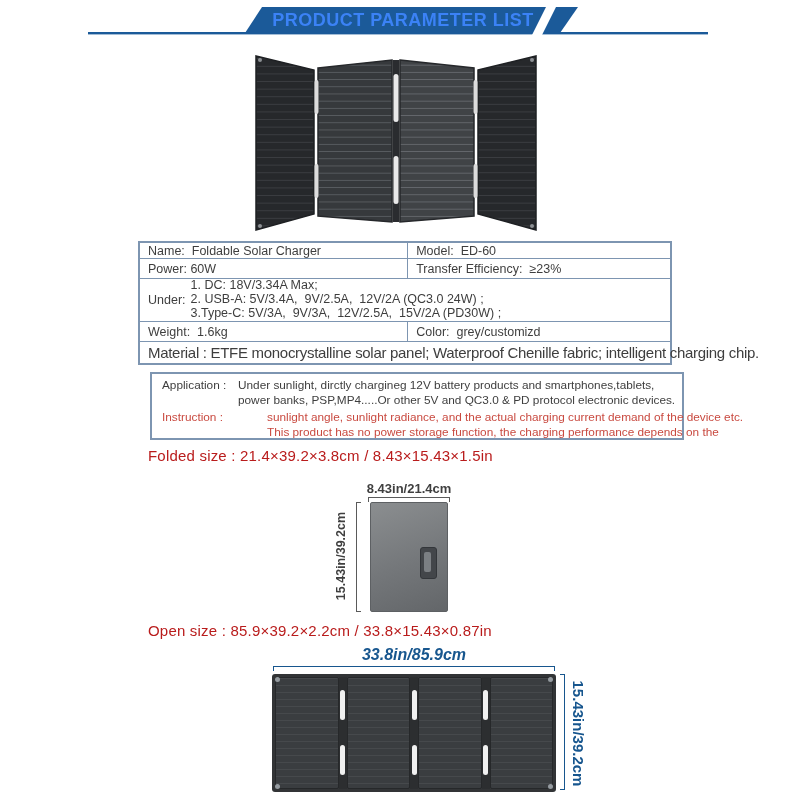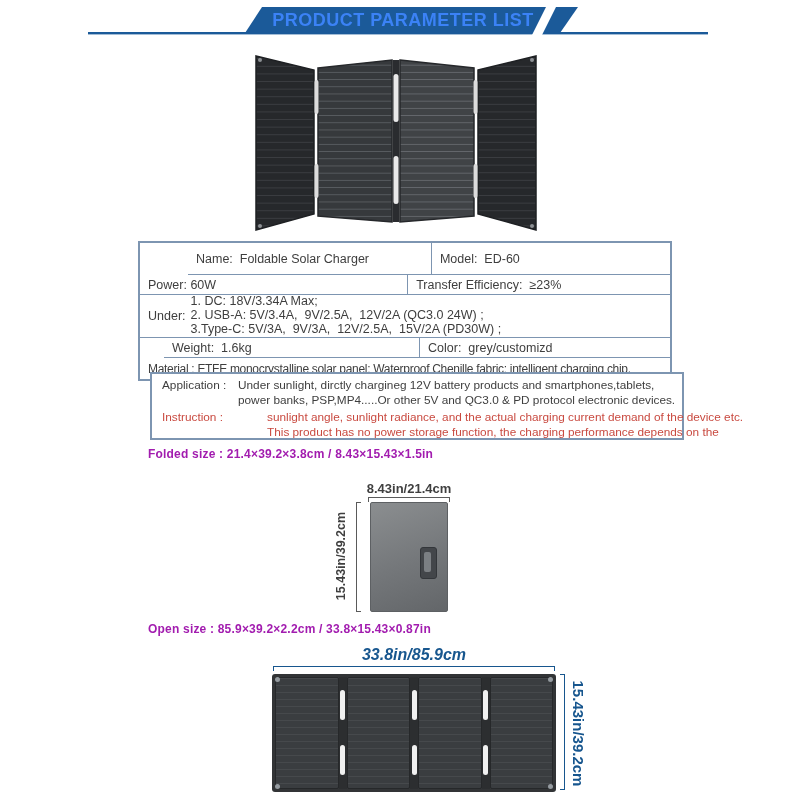--- a/index.html
+++ b/index.html
@@ -15,32 +15,32 @@
   
   .spec-table{left:138px;top:241px;width:534px;border:2px solid #7d95b1;font-size:12.5px;box-sizing:border-box;background:#fff;}
   .spec-row{display:flex;border-bottom:1.5px solid #7d95b1;box-sizing:border-box;align-items:stretch;}
   .spec-row.last{border-bottom:none;}
   .cell{display:flex;align-items:center;padding:0 8px;white-space:pre;box-sizing:border-box;}
   .cell.left{width:50.6%;border-right:1.5px solid #7d95b1;}
   .cell.right{flex:1;}
   .output-label{display:flex;align-items:center;padding:0 5px 0 8px;white-space:pre;}
   .output-lines{display:flex;flex-direction:column;justify-content:center;}
   .output-lines div{line-height:13.9px;white-space:pre;}
-  .material-cell{display:flex;align-items:center;padding:0 8px;white-space:pre;font-size:12px;letter-spacing:-.3px;}
+  .material-cell{display:flex;align-items:center;padding:0 8px;white-space:pre;font-size:15px;letter-spacing:-.3px;}
 
   
   .info-box{left:150px;top:372px;width:534px;height:68px;border:2px solid #7d95b1;box-sizing:border-box;
             font-size:11.8px;background:#fff;padding-top:4px;}
   .info-row{display:flex;padding:0 0 2px 10px;}
   .info-label{width:76px;flex:none;white-space:pre;line-height:15px;}
   .info-lines div{line-height:15px;white-space:pre;}
   .red{color:#c94a40;gap:29px;}
 
   
-  .size-line{left:148px;font-size:12px;color:#a21caf;white-space:pre;letter-spacing:.2px;font-weight:bold;}
+  .size-line{left:148px;font-size:15px;color:#b91c1c;white-space:pre;letter-spacing:.2px;}
 
   
   .h-bracket{height:5px;border-top:1.5px solid #5a5a5a;border-left:1.5px solid #5a5a5a;border-right:1.5px solid #5a5a5a;box-sizing:border-box;}
   .v-bracket{width:5px;border-left:1.5px solid #5a5a5a;border-top:1.5px solid #5a5a5a;border-bottom:1.5px solid #5a5a5a;box-sizing:border-box;}
   .h-bracket.blue{border-color:#17568e;}
   .v-bracket.blue-r{width:5px;border-right:1.5px solid #17568e;border-top:1.5px solid #17568e;border-bottom:1.5px solid #17568e;
                     border-left:none;box-sizing:border-box;}
   .dim-label{font-weight:bold;color:#3f3f3f;white-space:pre;text-align:center;}
   .dim-label.blue{color:#17568e;}
 
@@ -99,37 +99,37 @@
     <rect x="64.5" y="120" width="4" height="34" rx="2" fill="#dcdcdc"></rect>
     <rect x="223.5" y="36" width="4" height="34" rx="2" fill="#dcdcdc"></rect>
     <rect x="223.5" y="120" width="4" height="34" rx="2" fill="#dcdcdc"></rect>
     <circle cx="10" cy="16" r="2" fill="#8d9094"></circle>
     <circle cx="10" cy="182" r="2" fill="#8d9094"></circle>
     <circle cx="282" cy="16" r="2" fill="#8d9094"></circle>
     <circle cx="282" cy="182" r="2" fill="#8d9094"></circle>
   </svg>
 
   <div class="abs spec-table">
-    <div class="spec-row" style="height:32px;margin-left:48px;">
+    <div class="spec-row" style="height:16px;">
       <div class="cell left">Name:  Foldable Solar Charger</div>
       <div class="cell right">Model:  ED-60</div>
     </div>
     <div class="spec-row" style="height:20px;">
       <div class="cell left">Power: 60W</div>
       <div class="cell right">Transfer Efficiency:  ≥23%</div>
     </div>
     <div class="spec-row" style="height:43px;">
       <div class="output-label">Under:</div>
       <div class="output-lines">
         <div>1. DC: 18V/3.34A Max;</div>
         <div>2. USB-A: 5V/3.4A,  9V/2.5A,  12V/2A (QC3.0 24W) ;</div>
         <div>3.Type-C: 5V/3A,  9V/3A,  12V/2.5A,  15V/2A (PD30W) ;</div>
       </div>
     </div>
-    <div class="spec-row" style="height:20px;margin-left:24px;">
+    <div class="spec-row" style="height:20px;">
       <div class="cell left">Weight:  1.6kg</div>
       <div class="cell right">Color:  grey/customizd</div>
     </div>
     <div class="spec-row last" style="height:21px;">
       <div class="material-cell">Material : ETFE monocrystalline solar panel; Waterproof Chenille fabric; intelligent charging chip.</div>
     </div>
   </div>
 
   <div class="abs info-box">
     <div class="info-row">

